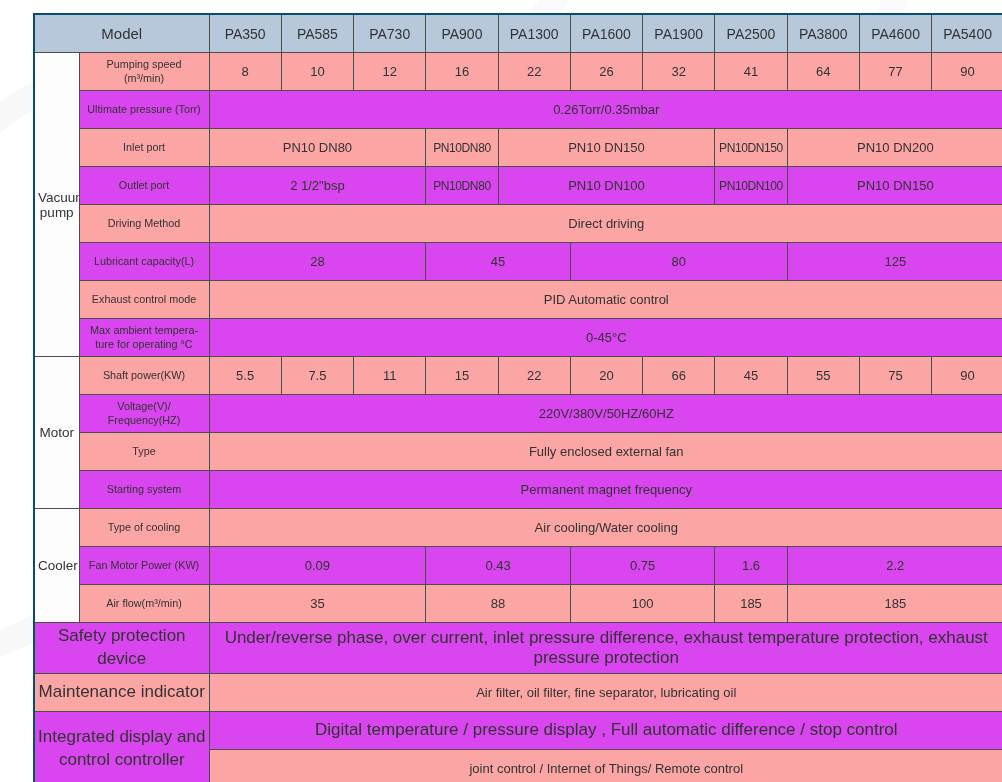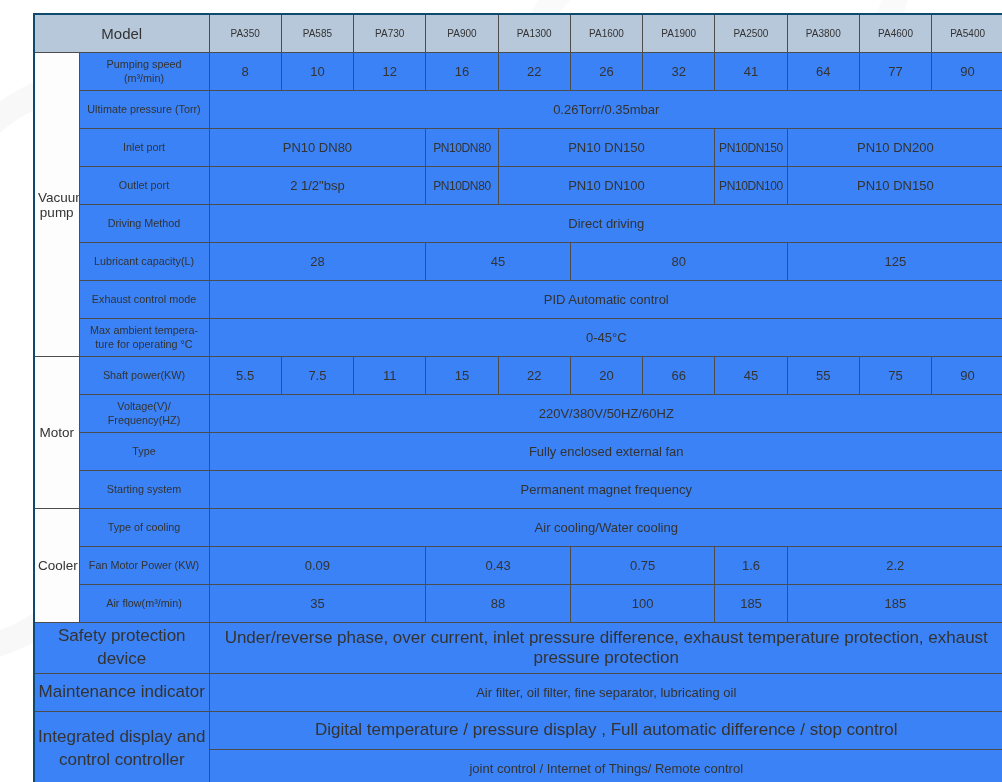--- a/index.html
+++ b/index.html
@@ -28,21 +28,21 @@
     border:1px solid #4d4d4d;
     text-align:center;
     vertical-align:middle;
     padding:2px 3px;
     overflow:hidden;
   }
   tr.header-row th {
     background:#b8c8db;
     height:33px;
     font-weight:400;
-    font-size:10px;
+    font-size:14px;
     color:#333;
   }
   tr.header-row th.model-h { font-size:15px; }
   td.group {
     background:#fdfdfd;
     font-size:13.5px;
     padding:2px 1px;
   }
   td.label {
     font-size:10.8px;
@@ -50,22 +50,22 @@
     line-height:1.25;
   }
   td.wlabel {
     font-size:17px;
     white-space:pre-line;
     line-height:1.35;
   }
   td.value { font-size:13px; height:33px; }
   td.value.cond { font-size:12px; letter-spacing:-0.4px; padding:2px 0; }
   td.value.fine { font-size:17px; }
-  tr.white td { background:#3b82f6; }
-  tr.gray td { background:#3b82f6; }
+  tr.white td { background:#fca5a5; }
+  tr.gray td { background:#d946ef; }
   tr.white td.group, tr.gray td.group { background:#fdfdfd; }
 </style>
 </head>
 <body>
 
 <div class="wm wm1"></div>
 <div class="wm wm2"></div>
 <div class="wm wm3"></div>
 
 <table id="spec-table">

